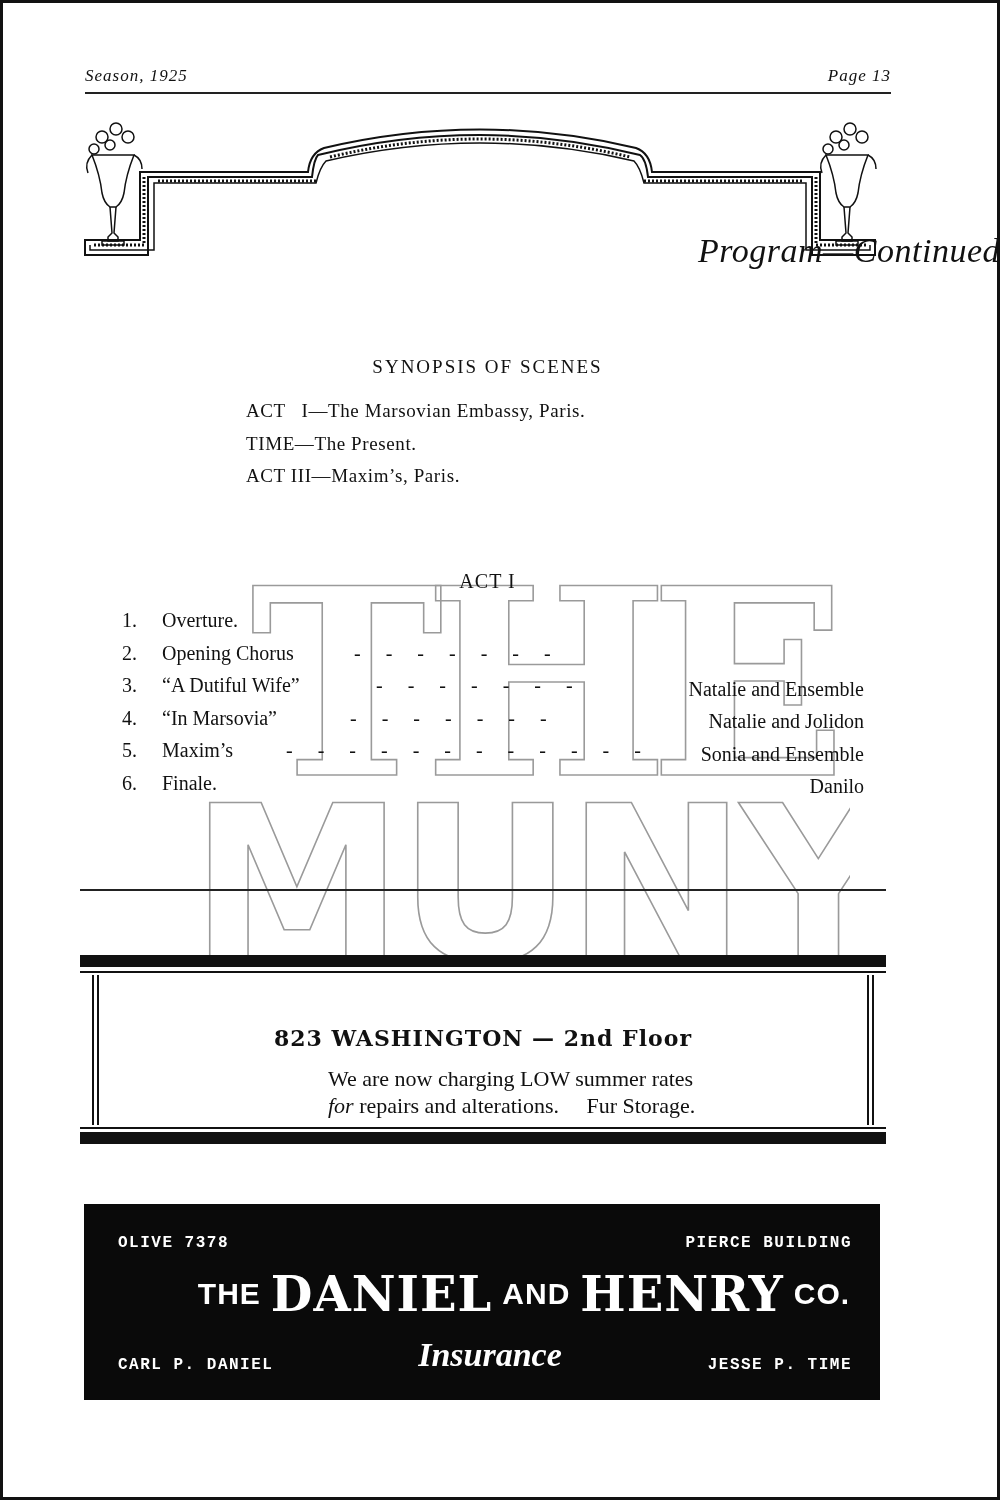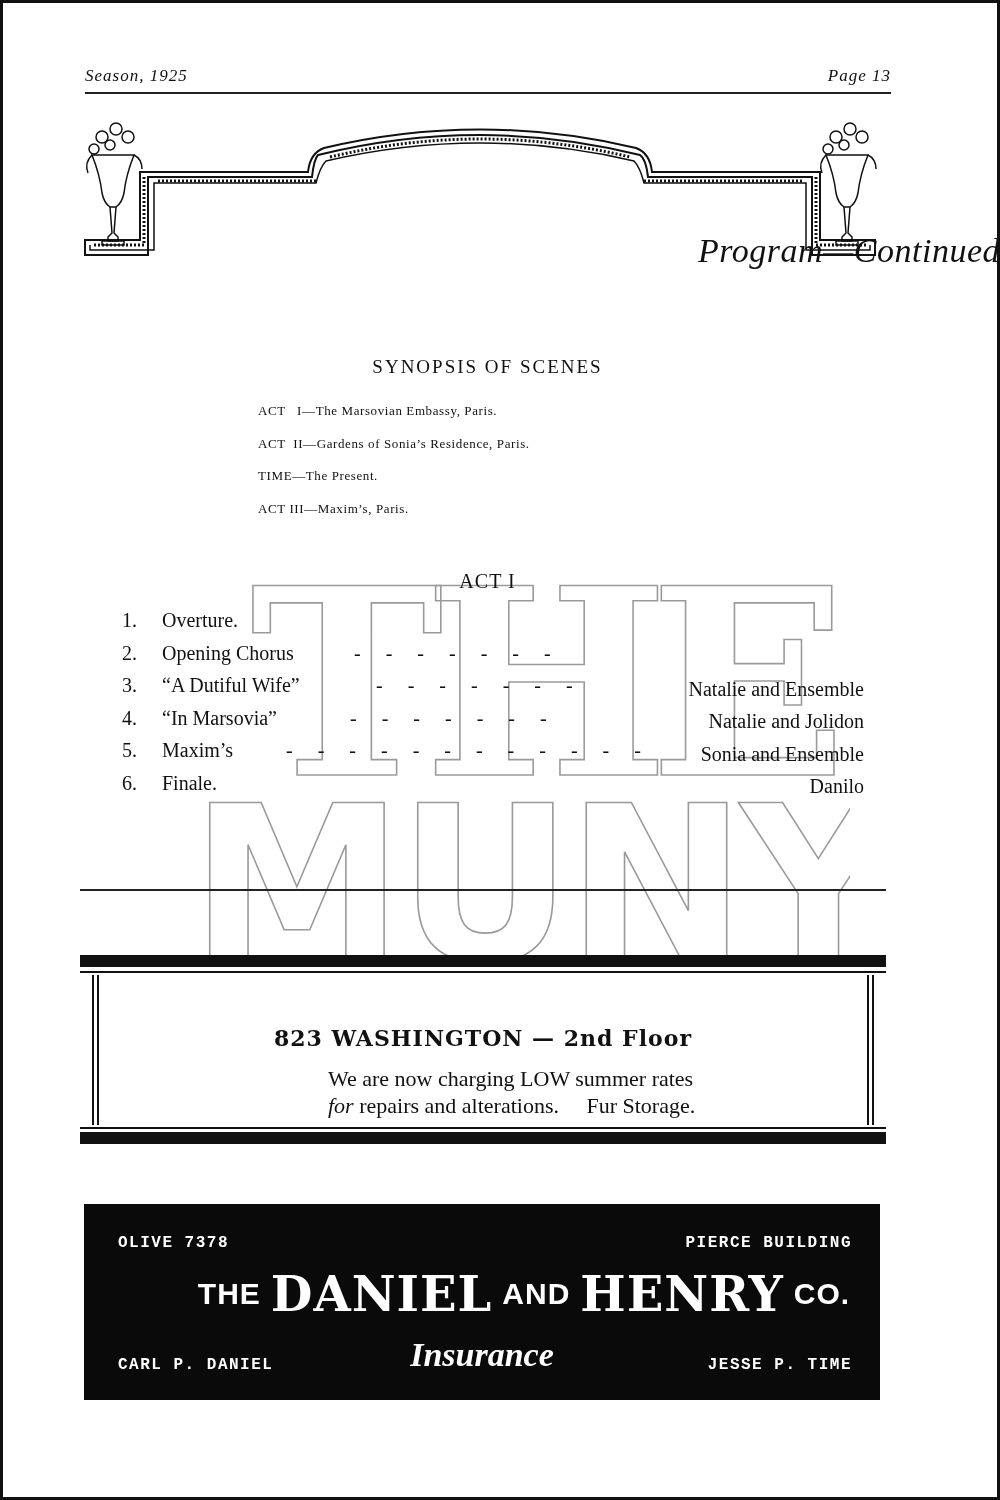--- a/index.html
+++ b/index.html
@@ -9,21 +9,21 @@
 
     .running-head { left: 85px; top: 64px; width: 806px; height: 28px; border-bottom: 2px solid #222; }
     .running-head .left { position: absolute; left: 0; top: 2px; font-style: italic; font-size: 17px; letter-spacing: 1px; }
     .running-head .right { position: absolute; right: 0; top: 2px; font-style: italic; font-size: 17px; letter-spacing: 1px; }
 
     .ornament { left: 80px; top: 115px; width: 800px; height: 150px; }
 
     .program-title { left: 0; width: 1000px; top: 232px; text-align: right; font-style: italic; font-size: 34px; letter-spacing: 0.5px; }
 
     .synopsis-title { left: 0; width: 975px; top: 356px; text-align: center; font-size: 19px; letter-spacing: 2px; }
-    .synopsis-list { left: 246px; top: 395px; font-size: 13px; line-height: 32.5px; letter-spacing: 0.6px; margin-left: 12px; }
+    .synopsis-list { left: 246px; top: 395px; font-size: 19px; line-height: 32.5px; letter-spacing: 0.6px; }
     .synopsis-list div { white-space: pre; }
 
     .watermark { left: 190px; top: 540px; width: 660px; height: 440px; pointer-events: none; }
 
     .act-title { left: 0; width: 975px; top: 570px; text-align: center; font-size: 20px; letter-spacing: 1px; }
     .numbers { left: 122px; top: 604px; width: 742px; font-size: 20px; line-height: 32.6px; }
     .num-row { position: relative; height: 32.6px; }
     .num-row .idx { position: absolute; left: 0; width: 30px; }
     .num-row .title { position: absolute; left: 40px; white-space: pre; }
     .num-row .dashes { position: absolute; white-space: pre; letter-spacing: 0; }
@@ -40,21 +40,21 @@
     .fur-ad .company { position: absolute; left: 0; width: 806px; top: 26px; text-align: center; font-family: "DejaVu Serif", serif; font-weight: bold; font-size: 38px; letter-spacing: 1px; }
     .fur-ad .address { position: absolute; left: 0; width: 806px; top: 70px; text-align: center; font-family: "DejaVu Serif", serif; font-weight: bold; font-size: 22px; letter-spacing: 1px; }
     .fur-ad .blurb { position: absolute; left: 248px; top: 110px; font-size: 22px; line-height: 27px; }
     .fur-ad .blurb .line2 { white-space: pre; }
 
     .insurance-ad { left: 84px; top: 1204px; width: 796px; height: 196px; background: #0a0a0a; color: #fff; }
     .insurance-ad .small { position: absolute; font-family: Liberation Mono, monospace; font-weight: bold; font-size: 16px; letter-spacing: 1.5px; }
     .insurance-ad .main { position: absolute; left: 0; top: 62px; width: 796px; text-align: center; white-space: nowrap; margin-left: 42px; }
     .insurance-ad .main .sm { font-family: "Liberation Sans", "DejaVu Sans", sans-serif; font-weight: bold; font-size: 30px; letter-spacing: 1px; vertical-align: middle; }
     .insurance-ad .main .big { font-family: "DejaVu Serif", serif; font-weight: bold; font-size: 48px; letter-spacing: 1px; vertical-align: middle; padding: 0 6px; }
-    .insurance-ad .insurance { position: absolute; left: 0; width: 796px; top: 132px; text-align: center; font-family: "Liberation Serif", serif; font-style: italic; font-weight: bold; font-size: 34px; }
+    .insurance-ad .insurance { position: absolute; left: 8px; width: 796px; top: 132px; text-align: center; font-family: "Liberation Serif", serif; font-style: italic; font-weight: bold; font-size: 34px; }
   </style>
 </head>
 <body>
 
 <div class="page-border"></div>
 
 <div class="abs running-head">
   <span class="left">Season, 1925</span>
   <span class="right">Page 13</span>
 </div>
@@ -94,21 +94,20 @@
     <path d="M54 40 Q62 44 62 54"></path>
       <path d="M12 40 Q4 48 8 58"></path>
   </g>
 </svg>
 
 <div class="abs program-title">Program—Continued</div>
 
 <div class="abs synopsis-title">SYNOPSIS OF SCENES</div>
 <div class="abs synopsis-list">
   <div>ACT   I—The Marsovian Embassy, Paris.</div>
-  <div>ACT  II—Gardens of Sonia’s Residence, Paris.</div>
   <div>TIME—The Present.</div>
   <div>ACT III—Maxim’s, Paris.</div>
 </div>
 
 <svg class="abs watermark" viewBox="0 0 660 440" xmlns="http://www.w3.org/2000/svg">
   <g fill="none" stroke="#9a9a9a" stroke-width="1.6" font-family="DejaVu Serif, serif" font-weight="bold">
     <text x="60" y="235" font-size="260" letter-spacing="-20">THE</text>
     <text x="0" y="420" font-size="215" font-family="DejaVu Sans, sans-serif" letter-spacing="-6">MUNY</text>
   </g>
 </svg>

